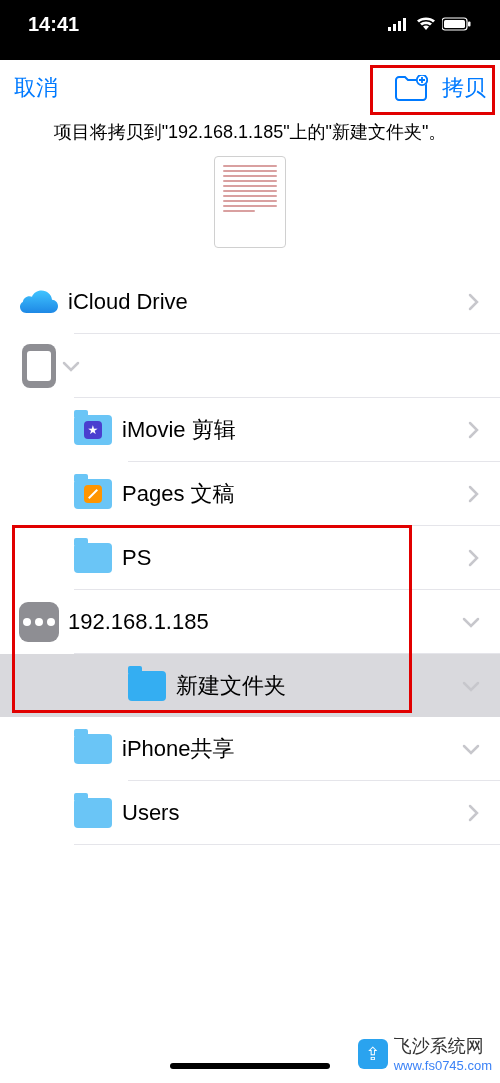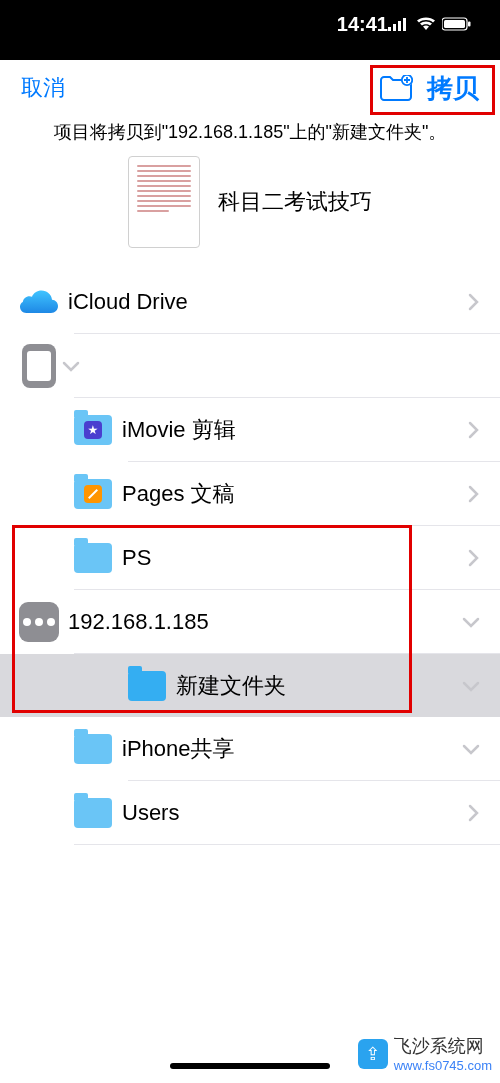--- a/index.html
+++ b/index.html
@@ -1,24 +1,24 @@
 <!DOCTYPE html>
 <html><head>
 <meta charset="utf-8">
 <style>
   * { margin: 0; padding: 0; box-sizing: border-box; }
   html, body { width: 500px; height: 1083px; font-family: -apple-system, "Helvetica Neue", Arial, sans-serif; background: #fff; }
-  .status-bar { height: 48px; background: #000; display: flex; align-items: center; justify-content: flex-end; padding: 0 28px; color: #fff; font-weight: 600; font-size: 20px; }
+  .status-bar { height: 48px; background: #000; display: flex; align-items: center; justify-content: space-between; padding: 0 28px; color: #fff; font-weight: 600; font-size: 20px; }
   .status-icons { display: flex; align-items: center; gap: 6px; }
   .bar-gap { height: 12px; background:#000; }
   .sheet { background:#fff; border-top-left-radius: 14px; border-top-right-radius: 14px; overflow:hidden;}
-  .nav { height: 56px; display:flex; align-items:center; justify-content:space-between; padding:0 21px;gap:11px; }
+  .nav { height: 56px; display:flex; align-items:center; justify-content:space-between; padding:0 14px;gap:11px; }
   .nav .left { color:#007aff; font-size:22px; font-weight:400; }
   .nav .right { display:flex; align-items:center; gap:14px; color:#007aff; }
-  .nav .right .copy { font-size:26px; font-weight:700; }
+  .nav .right .copy { font-size:22px; font-weight:400; }
   .highlight-top { position:absolute; border:3px solid #e10000; pointer-events:none; }
   .info { text-align:center; font-size:18px; color:#000; padding: 4px 20px 6px; }
   .doc-preview { display:flex; align-items:center; justify-content:center; gap:18px; padding: 6px 0 22px; }
   .doc-thumb { width:72px; height:92px; background:#fff; border:1px solid #d0d0d0; border-radius:4px; padding:8px 8px; display:flex; flex-direction:column; gap:3px; }
   .doc-thumb .line { height:2px; background:#d9a0a0; border-radius:1px; }
   .doc-thumb .line.short { width:60%; }
   .doc-title { font-size:22px; color:#000; }
   .row { display:flex; align-items:center; height:63px; padding:0 20px 0 0; position:relative; }
   .row.sel { background:#d9d9dd; }
   .row .indent0 { width:16px; }
@@ -102,21 +102,20 @@
         <div class="line"></div>
         <div class="line"></div>
         <div class="line"></div>
       <div class="line"></div>
         <div class="line"></div>
         <div class="line"></div>
         <div class="line"></div>
       <div class="line"></div>
         <div class="line short"></div>
     </div>
-    <span class="doc-title">科目二考试技巧</span>
   </div>
 
   <div class="row">
     <div class="indent0"></div>
     <div class="iconwrap">
       <svg class="icloud" viewBox="0 0 40 26">
           <path d="M32 24 C36 24 39 21 39 17 C39 13.5 36.5 11 33 10.7 C32.5 5.5 28 1.5 22.5 1.5 C18.2 1.5 14.5 4 13 7.7 C12.3 7.4 11.4 7.2 10.5 7.2 C7 7.2 4.2 9.8 3.8 13.1 C2 14 1 15.8 1 17.8 C1 21.2 3.8 24 7.2 24 Z" fill="#fff" stroke="#35c0ff" stroke-width="0"></path>
           <path d="M32 24 C36 24 39 21 39 17 C39 13.5 36.5 11 33 10.7 C32.5 5.5 28 1.5 22.5 1.5 C18.2 1.5 14.5 4 13 7.7 C12.3 7.4 11.4 7.2 10.5 7.2 C7 7.2 4.2 9.8 3.8 13.1 C2 14 1 15.8 1 17.8 C1 21.2 3.8 24 7.2 24 Z" fill="url(#g1)"></path>
           <defs>
             <linearGradient id="g1" x1="0" y1="0" x2="0" y2="1">

